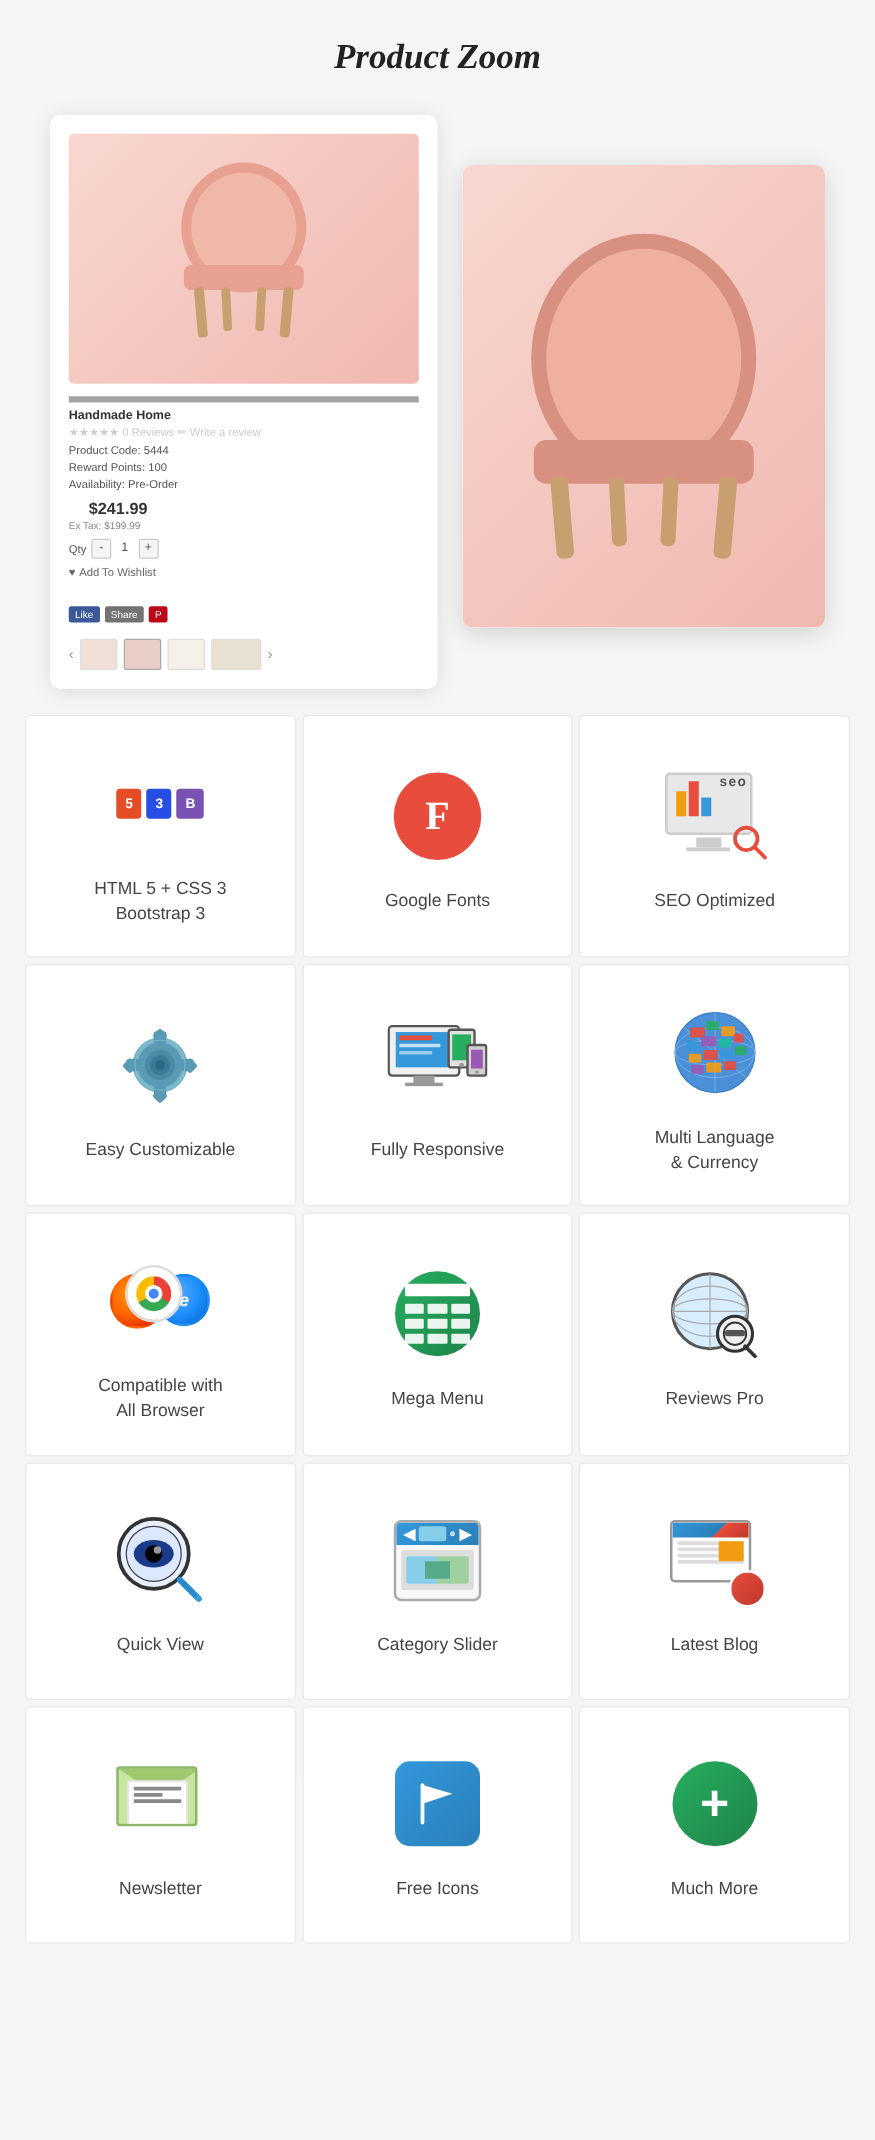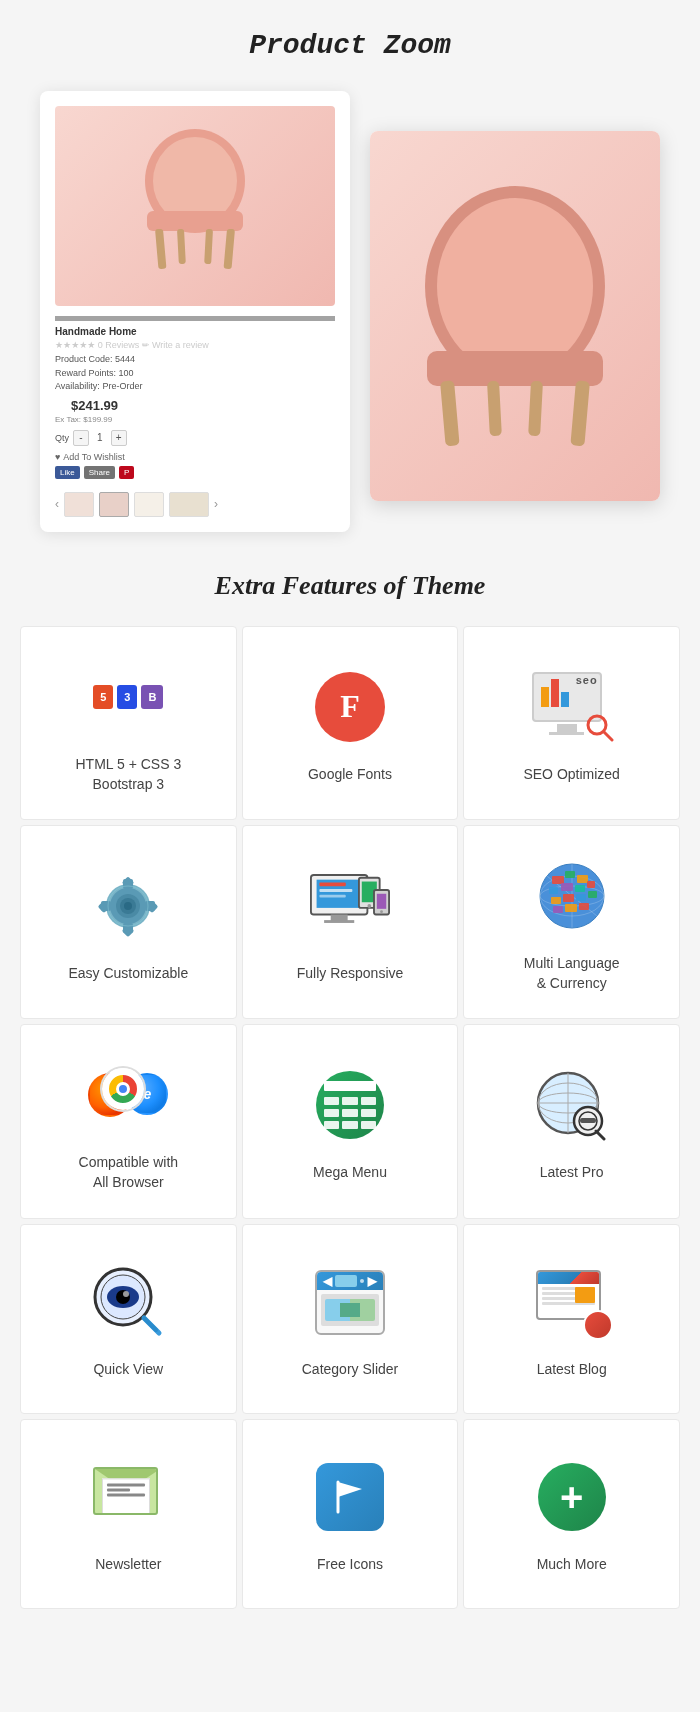--- a/index.html
+++ b/index.html
@@ -15,21 +15,21 @@
       background: #f5f5f5;
       padding: 30px 20px 40px;
       text-align: center;
     }
     .product-zoom-title {
       font-size: 28px;
       font-style: italic;
       font-weight: bold;
       color: #222;
       margin-bottom: 30px;
-      font-family: Liberation Mono, monospace;
+      font-family: Liberation Serif, serif;
     }
     .zoom-demo-container {
       position: relative;
       height: 420px;
       margin: 0 auto;
       max-width: 620px;
     }
     .zoom-card-main {
       position: absolute;
       left: 0;
@@ -112,21 +112,21 @@
     .wishlist-btn {
       font-size: 9px;
       color: #666;
       display: flex;
       align-items: center;
       gap: 3px;
     }
     .social-row {
       display: flex;
       gap: 4px;
-      margin-top: 4px;
+      margin-top: 22px;
     }
     .social-fb {
       background: #3b5998;
       color: #fff;
       font-size: 8px;
       padding: 2px 5px;
       border-radius: 2px;
     }
     .social-tw {
       background: #737373;
@@ -569,21 +569,20 @@
           <rect x="171" y="205" width="14" height="65" rx="5" fill="#c8a070" transform="rotate(5 178 205)"></rect>
           <rect x="82" y="205" width="12" height="55" rx="5" fill="#c8a070" transform="rotate(-3 88 205)"></rect>
           <rect x="126" y="205" width="12" height="55" rx="5" fill="#c8a070" transform="rotate(3 132 205)"></rect>
         </svg>
       </div>
     </div>
   </div>
 </section>
 
 <section class="features-section">
-  <h2 class="features-title">Extra Features of Theme</h2>
 
   <div class="features-grid">
 
     <div class="feature-card">
       <div class="feature-icon">
         <div class="icon-html-css-bs">
           <div class="badge-html5">5</div>
           <div class="badge-css3">3</div>
           <div class="badge-bs">B</div>
         </div>
@@ -763,21 +762,21 @@
           <line x1="34" y1="4" x2="34" y2="64" stroke="#aaa" stroke-width="1"></line>
           <line x1="4" y1="34" x2="64" y2="34" stroke="#aaa" stroke-width="1"></line>
 
           <circle cx="54" cy="52" r="14" fill="#f0f0f0" stroke="#333" stroke-width="2.5"></circle>
           <circle cx="54" cy="52" r="9" fill="none" stroke="#333" stroke-width="1.5"></circle>
 
           <rect x="46" y="49" width="16" height="5" rx="2" fill="#555"></rect>
           <line x1="62" y1="62" x2="70" y2="70" stroke="#333" stroke-width="3" stroke-linecap="round"></line>
         </svg>
       </div>
-      <div class="feature-label">Latest Pro</div>
+      <div class="feature-label">Reviews Pro</div>
     </div>
 
     <div class="feature-card">
       <div class="feature-icon">
         <svg viewBox="0 0 75 75" width="75" height="75" xmlns="http://www.w3.org/2000/svg">
 
           <circle cx="32" cy="32" r="28" fill="#e8f0ff" stroke="#333" stroke-width="3"></circle>
           <circle cx="32" cy="32" r="22" fill="#dce8ff" stroke="#444" stroke-width="1"></circle>
 
           <ellipse cx="32" cy="32" rx="16" ry="11" fill="#1a3a8a"></ellipse>

